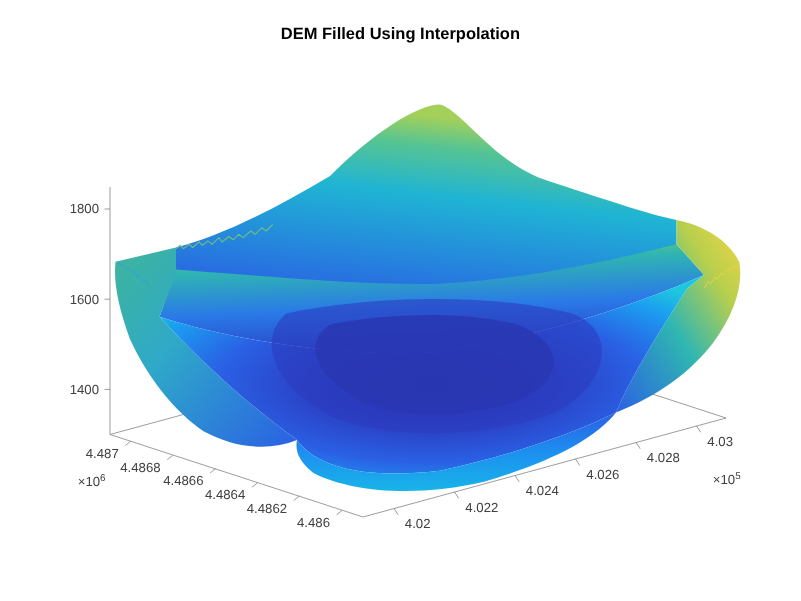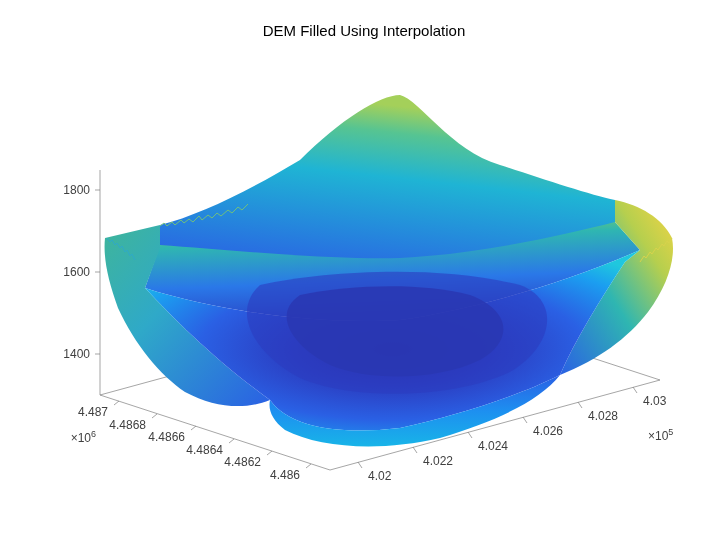--- a/index.html
+++ b/index.html
@@ -15,21 +15,21 @@
     position: relative;
     width: 728px;
     height: 546px;
   }
   .title {
     position: absolute;
     top: 22px;
     left: 0;
     width: 100%;
     text-align: center;
-    font-weight: normal;
+    font-weight: bold;
     font-size: 15px;
     color: #000;
   }
   svg.plot {
     position: absolute;
     left: 0;
     top: 0;
     width: 728px;
     height: 546px;
   }

